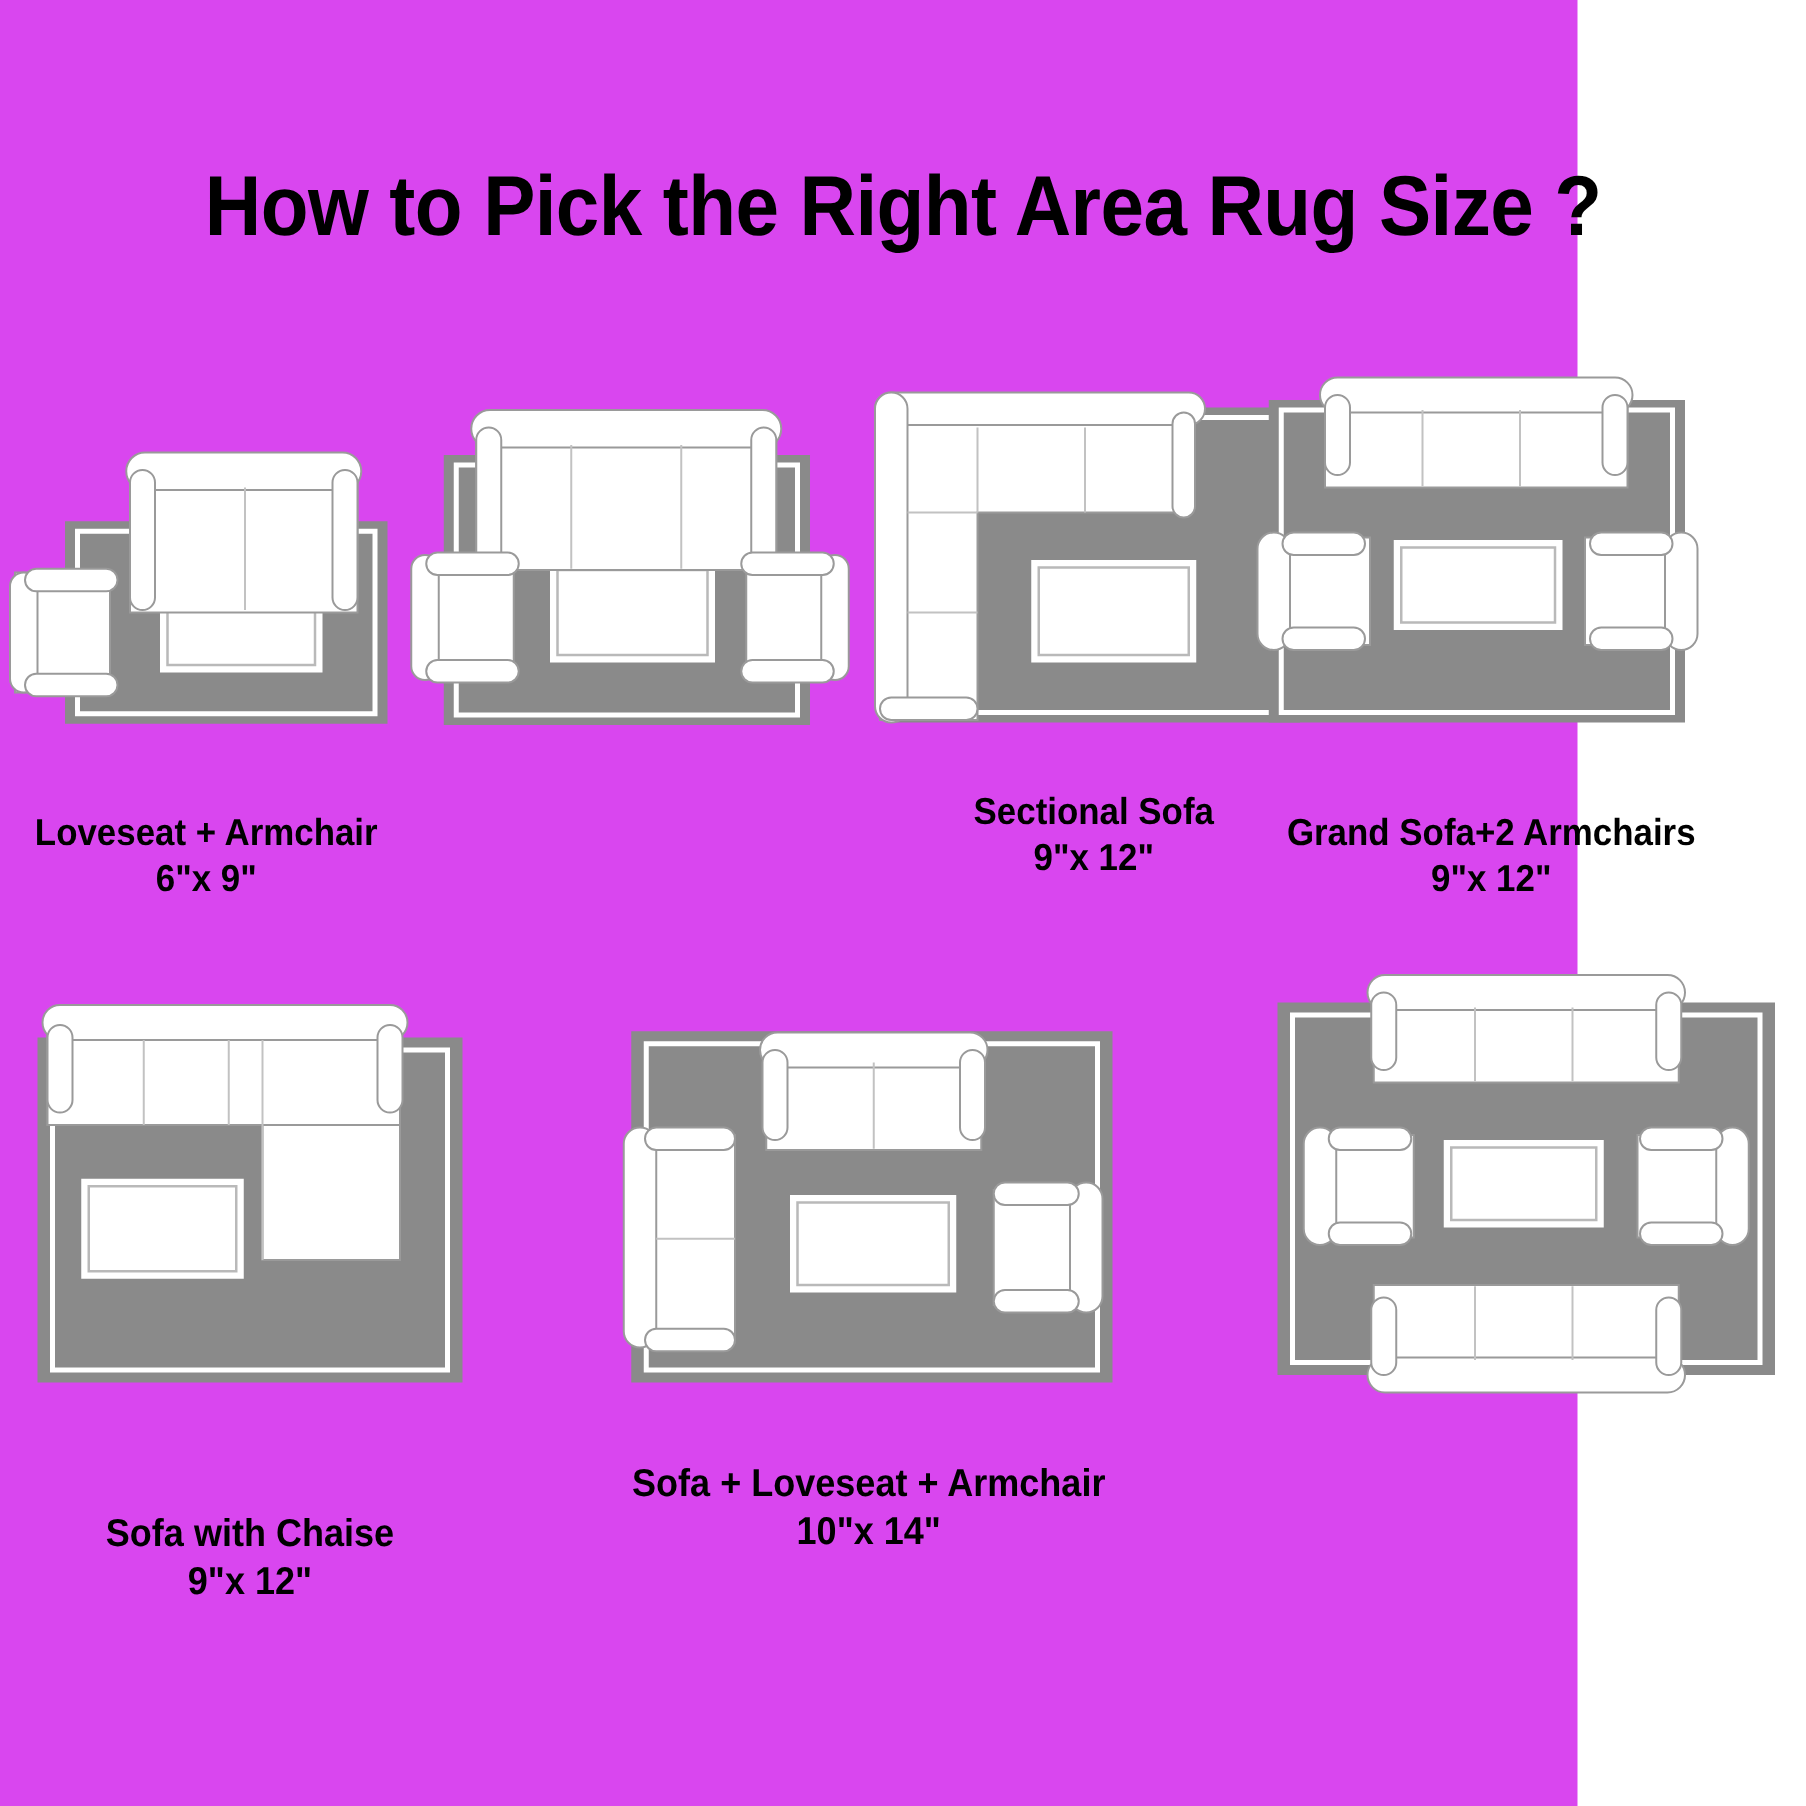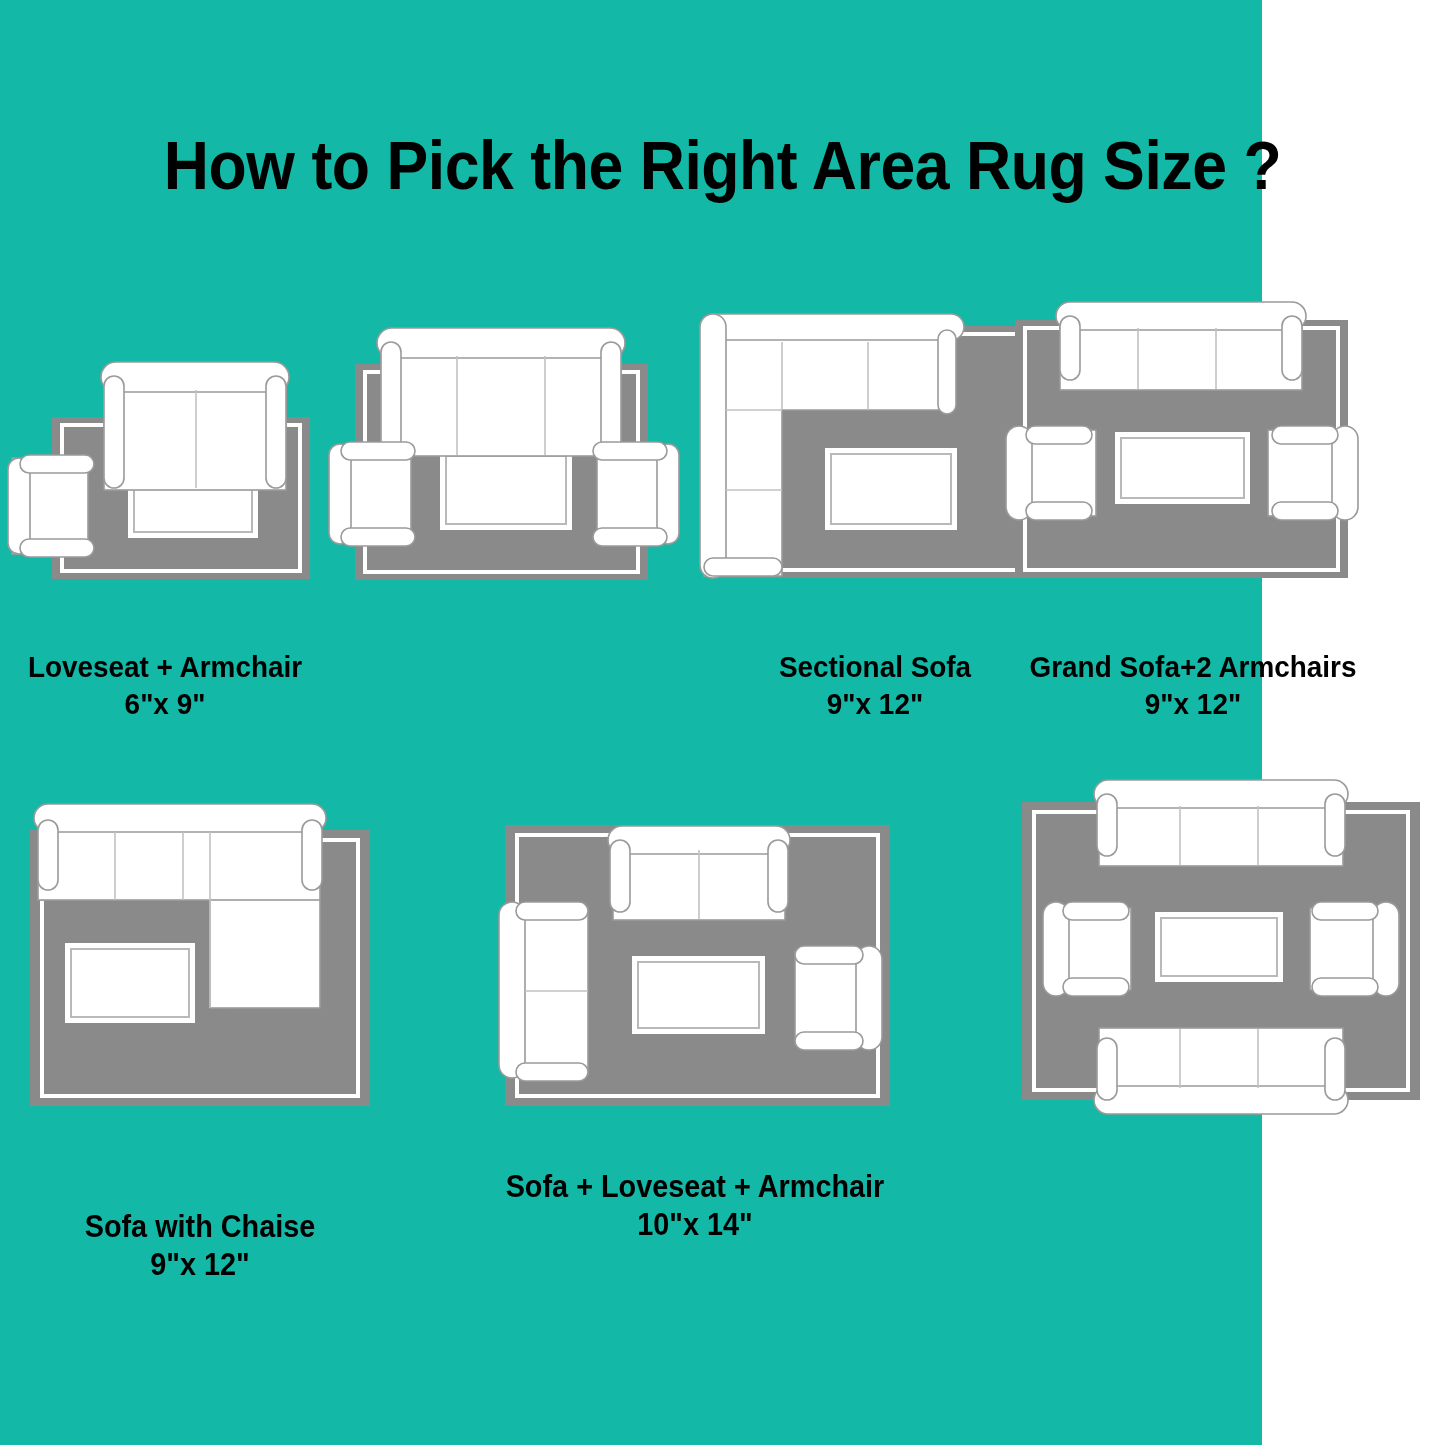--- a/index.html
+++ b/index.html
@@ -8,21 +8,21 @@
     width: 1445px;
     height: 1445px;
     background: #ffffff;
     font-family: "Liberation Sans", sans-serif;
     overflow: hidden;
   }
   #page {
     position: relative;
     width: 1262px;
     height: 1445px;
-    background: #14b8a6;
+    background: #d946ef;
     text-decoration: underline;
   }
   #title {
     position: absolute;
     top: 126px;
     left: 0;
     width: 1445px;
     text-align: center;
     font-size: 68px;
     font-weight: bold;
@@ -145,21 +145,21 @@
         <rect x="248" y="40" width="18" height="84" rx="9" fill="#ffffff" stroke="#9a9a9a" stroke-width="1.6"></rect>
 
         <rect x="14" y="268" width="78" height="18" rx="9" fill="#ffffff" stroke="#9a9a9a" stroke-width="1.6"></rect>
 
         <line x1="92" y1="52" x2="92" y2="120" stroke="#c2c2c2" stroke-width="1.6"></line>
         <line x1="178" y1="52" x2="178" y2="120" stroke="#c2c2c2" stroke-width="1.6"></line>
         <line x1="36" y1="120" x2="92" y2="120" stroke="#c2c2c2" stroke-width="1.6"></line>
         <line x1="36" y1="200" x2="92" y2="200" stroke="#c2c2c2" stroke-width="1.6"></line>
       </g>
     </svg>
-    <div class="caption" style="left:0px; top:358px; width:370px;">
+    <div class="caption" style="left:0px; top:341px; width:370px;">
       <span class="cap-name">Sectional Sofa</span>
       <span class="cap-size">9"x 12"</span>
     </div>
   </div>
 
   <div class="cell" style="left:998px; top:290px; width:390px; height:300px;">
     <svg class="canvas" width="390" height="300" viewBox="0 0 390 300">
       <g>
         <rect x="17" y="30" width="333" height="258" fill="#8a8a8a"></rect>
         <rect x="27" y="38" width="313" height="242" fill="none" stroke="#ffffff" stroke-width="4"></rect>

